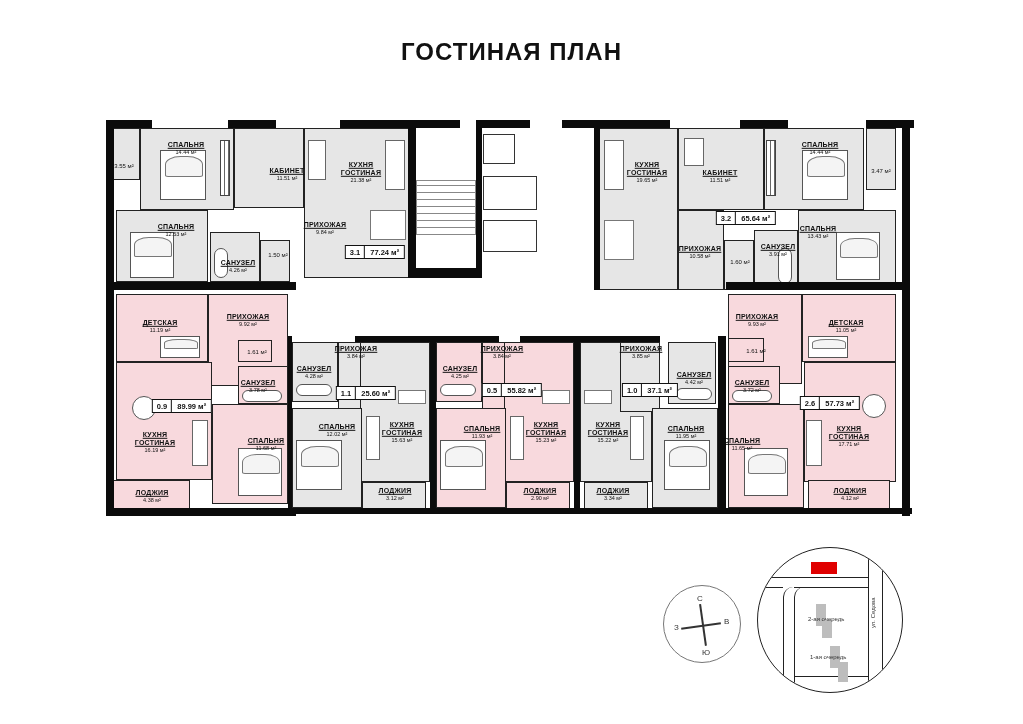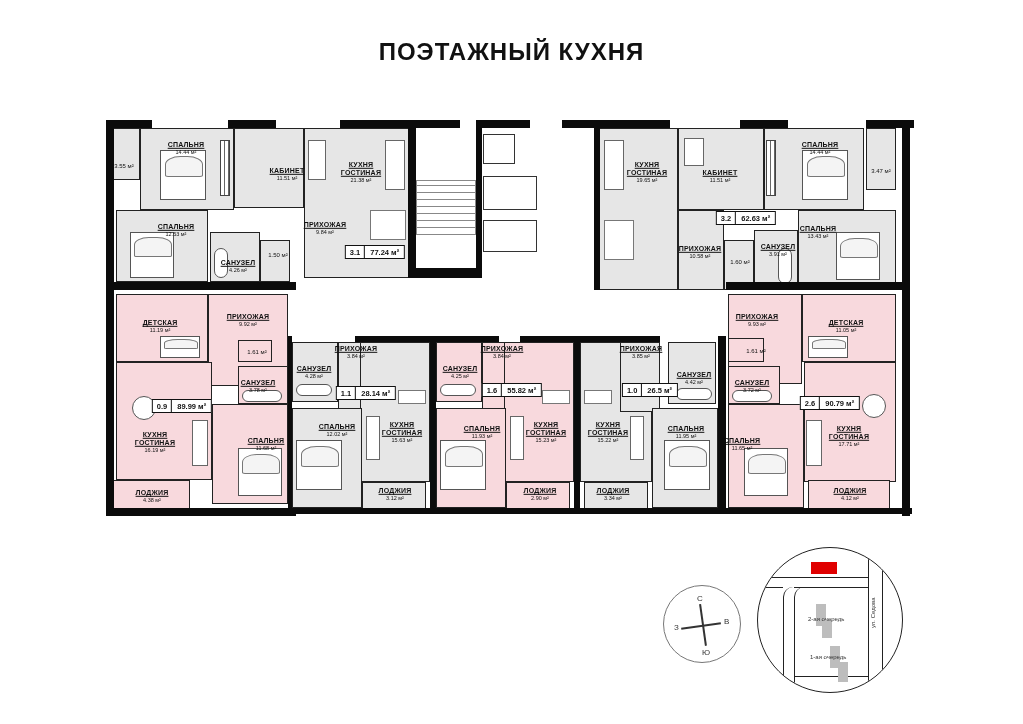--- a/index.html
+++ b/index.html
@@ -60,21 +60,21 @@
     
     .sitemap { position: absolute; left: 757px; top: 547px; width: 146px; height: 146px; border: 1.5px solid #222; border-radius: 50%; overflow: hidden; background: #fff; }
     .road { position: absolute; border-color: #222; border-style: solid; border-width: 0; }
     .marker { position: absolute; background: #e00000; }
     .block { position: absolute; background: #bdbdbd; }
     .sm-txt { position: absolute; font-size: 6px; color: #333; white-space: nowrap; }
   </style>
 </head>
 <body>
 
-<div class="title">ПОЭТАЖНЫЙ КУХНЯ</div>
+<div class="title">ГОСТИНАЯ ПЛАН</div>
 
 <div class="plan">
 
   <div class="room g" style="left:108px;top:128px;width:32px;height:52px;"></div>
   <div class="room g" style="left:140px;top:128px;width:94px;height:82px;"></div>
   <div class="room g" style="left:234px;top:128px;width:70px;height:80px;"></div>
   <div class="room g" style="left:304px;top:128px;width:108px;height:150px;"></div>
   <div class="room g" style="left:116px;top:210px;width:92px;height:72px;"></div>
   <div class="room g" style="left:210px;top:232px;width:50px;height:50px;"></div>
   <div class="room g" style="left:260px;top:240px;width:30px;height:42px;"></div>
@@ -167,21 +167,21 @@
   <div class="lbl" style="left:778px;top:250px;">
       <span class="n">САНУЗЕЛ</span>
       <span class="a">3.91 м²</span>
     </div>
   <div class="lbl" style="left:818px;top:232px;">
       <span class="n">СПАЛЬНЯ</span>
       <span class="a">13.43 м²</span>
     </div>
   <div class="apt-tag" style="left:746px;top:218px;">
       <span class="num">3.2</span>
-      <span class="area">62.63 м²</span>
+      <span class="area">65.64 м²</span>
     </div>
 
   <div class="room w" style="left:290px;top:290px;width:438px;height:46px;border:none;"></div>
 
   <div class="room p" style="left:116px;top:294px;width:92px;height:68px;"></div>
   <div class="room p" style="left:208px;top:294px;width:80px;height:92px;"></div>
   <div class="room p" style="left:238px;top:340px;width:34px;height:22px;"></div>
   <div class="room p" style="left:238px;top:366px;width:50px;height:38px;"></div>
   <div class="room p" style="left:116px;top:362px;width:96px;height:118px;"></div>
   <div class="room p" style="left:212px;top:404px;width:76px;height:100px;"></div>
@@ -249,21 +249,21 @@
   <div class="lbl" style="left:402px;top:432px;">
       <span class="n" style="white-space:normal;width:48px;">КУХНЯ ГОСТИНАЯ</span>
       <span class="a">15.63 м²</span>
     </div>
   <div class="lbl" style="left:395px;top:494px;">
       <span class="n">ЛОДЖИЯ</span>
       <span class="a">3.12 м²</span>
     </div>
   <div class="apt-tag" style="left:366px;top:393px;justify-content:flex-end;">
       <span class="num">1.1</span>
-      <span class="area">28.14 м²</span>
+      <span class="area">25.60 м²</span>
     </div>
 
   <div class="room p" style="left:436px;top:342px;width:46px;height:60px;"></div>
   <div class="room p" style="left:482px;top:342px;width:42px;height:70px;"></div>
   <div class="room p" style="left:504px;top:342px;width:70px;height:140px;"></div>
   <div class="room p" style="left:436px;top:408px;width:70px;height:100px;"></div>
   <div class="room p" style="left:506px;top:482px;width:64px;height:28px;"></div>
   <div class="bath" style="left:440px;top:384px;width:36px;height:12px;"></div>
   <div class="bed" style="left:440px;top:440px;width:46px;height:50px;"></div>
   <div class="sofa" style="left:510px;top:416px;width:14px;height:44px;"></div>
@@ -283,21 +283,21 @@
     </div>
   <div class="lbl" style="left:546px;top:432px;">
       <span class="n" style="white-space:normal;width:48px;">КУХНЯ ГОСТИНАЯ</span>
       <span class="a">15.23 м²</span>
     </div>
   <div class="lbl" style="left:540px;top:494px;">
       <span class="n">ЛОДЖИЯ</span>
       <span class="a">2.90 м²</span>
     </div>
   <div class="apt-tag" style="left:512px;top:390px;">
-      <span class="num">1.6</span>
+      <span class="num">0.5</span>
       <span class="area">55.82 м²</span>
     </div>
 
   <div class="room g" style="left:580px;top:342px;width:72px;height:140px;"></div>
   <div class="room g" style="left:620px;top:342px;width:40px;height:70px;"></div>
   <div class="room g" style="left:668px;top:342px;width:48px;height:62px;"></div>
   <div class="room g" style="left:652px;top:408px;width:66px;height:100px;"></div>
   <div class="room g" style="left:584px;top:482px;width:64px;height:28px;"></div>
   <div class="bath" style="left:676px;top:388px;width:36px;height:12px;"></div>
   <div class="bed" style="left:664px;top:440px;width:46px;height:50px;"></div>
@@ -319,21 +319,21 @@
   <div class="lbl" style="left:686px;top:432px;">
       <span class="n">СПАЛЬНЯ</span>
       <span class="a">11.95 м²</span>
     </div>
   <div class="lbl" style="left:613px;top:494px;">
       <span class="n">ЛОДЖИЯ</span>
       <span class="a">3.34 м²</span>
     </div>
   <div class="apt-tag" style="left:650px;top:390px;">
       <span class="num">1.0</span>
-      <span class="area">26.5 м²</span>
+      <span class="area">37.1 м²</span>
     </div>
 
   <div class="room p" style="left:728px;top:294px;width:74px;height:90px;"></div>
   <div class="room p" style="left:802px;top:294px;width:94px;height:68px;"></div>
   <div class="room p" style="left:728px;top:338px;width:36px;height:24px;"></div>
   <div class="room p" style="left:728px;top:366px;width:52px;height:38px;"></div>
   <div class="room p" style="left:728px;top:404px;width:76px;height:104px;"></div>
   <div class="room p" style="left:804px;top:362px;width:92px;height:120px;"></div>
   <div class="room p" style="left:808px;top:480px;width:82px;height:30px;"></div>
   <div class="table-round" style="left:862px;top:394px;width:24px;height:24px;"></div>
@@ -364,21 +364,21 @@
   <div class="lbl" style="left:849px;top:436px;">
       <span class="n" style="white-space:normal;width:50px;">КУХНЯ ГОСТИНАЯ</span>
       <span class="a">17.71 м²</span>
     </div>
   <div class="lbl" style="left:850px;top:494px;">
       <span class="n">ЛОДЖИЯ</span>
       <span class="a">4.12 м²</span>
     </div>
   <div class="apt-tag" style="left:830px;top:403px;">
       <span class="num">2.6</span>
-      <span class="area">90.79 м²</span>
+      <span class="area">57.73 м²</span>
     </div>
 
   <div class="wall" style="left:106px;top:120px;width:46px;height:8px;"></div>
   <div class="wall" style="left:228px;top:120px;width:48px;height:8px;"></div>
   <div class="wall" style="left:340px;top:120px;width:120px;height:8px;"></div>
   <div class="wall" style="left:476px;top:120px;width:54px;height:8px;"></div>
   <div class="wall" style="left:562px;top:120px;width:108px;height:8px;"></div>
   <div class="wall" style="left:740px;top:120px;width:48px;height:8px;"></div>
   <div class="wall" style="left:866px;top:120px;width:48px;height:8px;"></div>
   <div class="wall" style="left:106px;top:120px;width:8px;height:396px;"></div>

